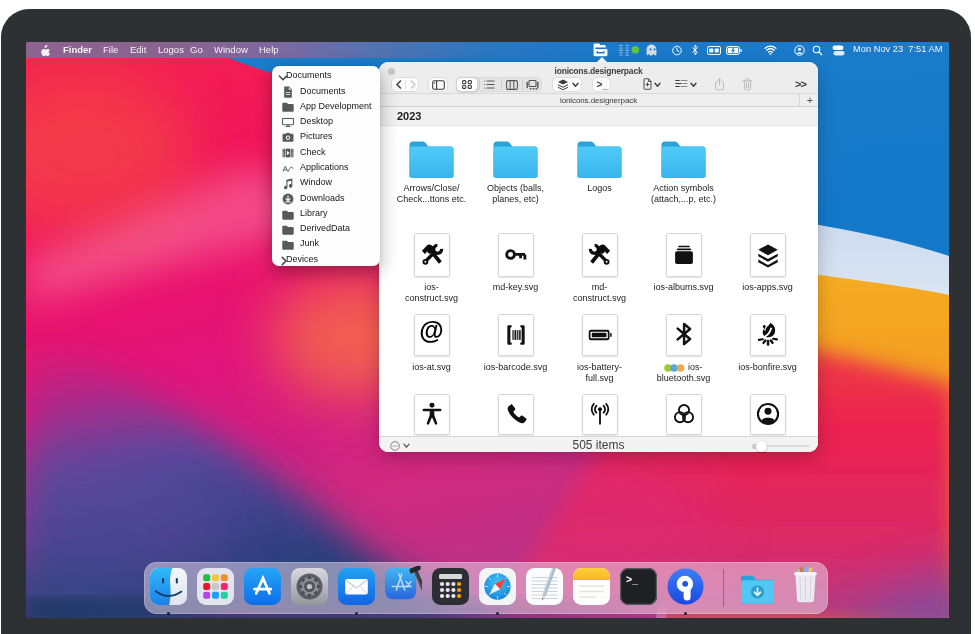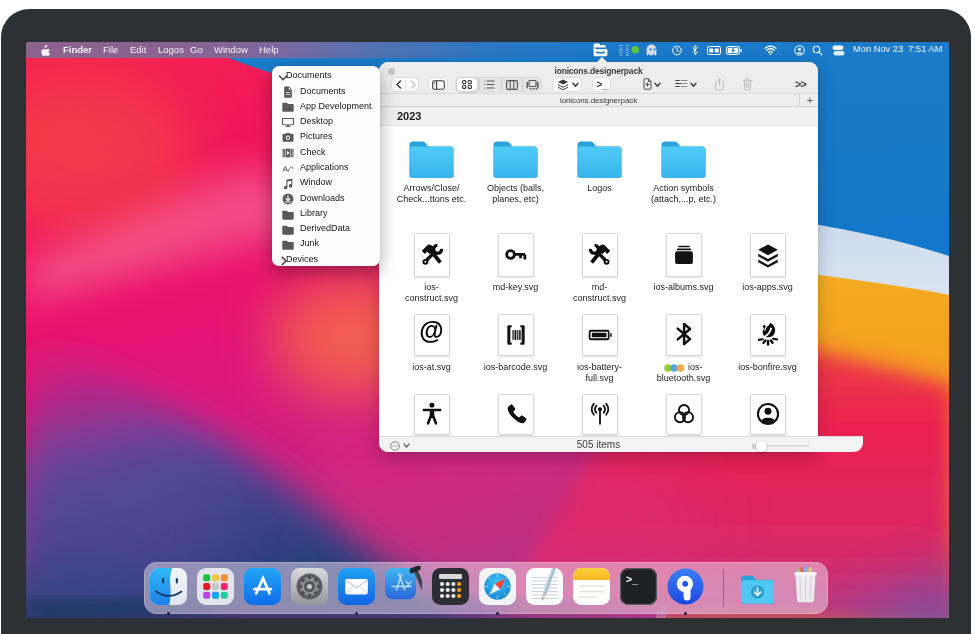--- a/index.html
+++ b/index.html
@@ -28,21 +28,21 @@
  box-shadow:0 6px 18px rgba(0,0,0,0.22),0 0 1px rgba(0,0,0,0.35)}
 #winarrow{position:absolute;left:218px;top:-5px;width:0;height:0;border-left:5.5px solid transparent;border-right:5.5px solid transparent;border-bottom:5.5px solid #f3f3f4}
 #toolbar{position:absolute;left:0;top:0;width:439px;height:32px;background:#ededee;border-radius:9px 9px 0 0;border-bottom:1px solid #d8d8d8}
 #tabbar{position:absolute;left:0;top:32px;width:439px;height:13px;background:#eeeeef;border-bottom:1px solid #d3d3d3;font-size:8px;color:#3a3a3a;letter-spacing:-0.1px}
 #tlight{position:absolute;left:8.5px;top:6px;width:7px;height:7px;border-radius:50%;background:#c6c6c6}
 #wtitle{position:absolute;left:0;top:3.5px;width:439px;text-align:center;font-size:8.5px;font-weight:700;color:#3d3d3d;letter-spacing:-0.2px}
 .tbtn{position:absolute;top:15px;height:14.5px;background:#fbfbfb;border:1px solid #dcdcdc;border-radius:5px}
 .hdrband{position:absolute;left:0;width:439px;background:#f1f1f2;border-bottom:1px solid #e4e4e4;color:#1c1c1e;font-weight:700;font-size:11px}
 .flbl{position:absolute;text-align:center;font-size:9px;color:#1c1c1e;line-height:10.9px;white-space:nowrap}
 .fbox{position:absolute;width:36px;background:#fff;border:1px solid #d6d6d6;border-radius:1.5px;box-shadow:0 1px 2px rgba(0,0,0,0.12)}
-#statusbar{position:absolute;left:0;top:374px;width:484px;height:16px;background:#f3f3f3;border-top:1px solid #d8d8d8;border-radius:0 0 9px 9px;font-size:10px;color:#3c3c3c}
+#statusbar{position:absolute;left:0;top:374px;width:439px;height:16px;background:#f3f3f3;border-top:1px solid #d8d8d8;border-radius:0 0 9px 9px;font-size:12px;color:#3c3c3c}
 </style>
 </head>
 <body>
 <div id="page">
  <div id="bezel"></div>
  <div id="screen">
   <svg id="wp" width="923" height="576" viewBox="0 0 923 576">
    <defs>
     <linearGradient id="basepink" x1="0" y1="0" x2="0.42" y2="1">
      <stop offset="0" stop-color="#f4234e"></stop>

